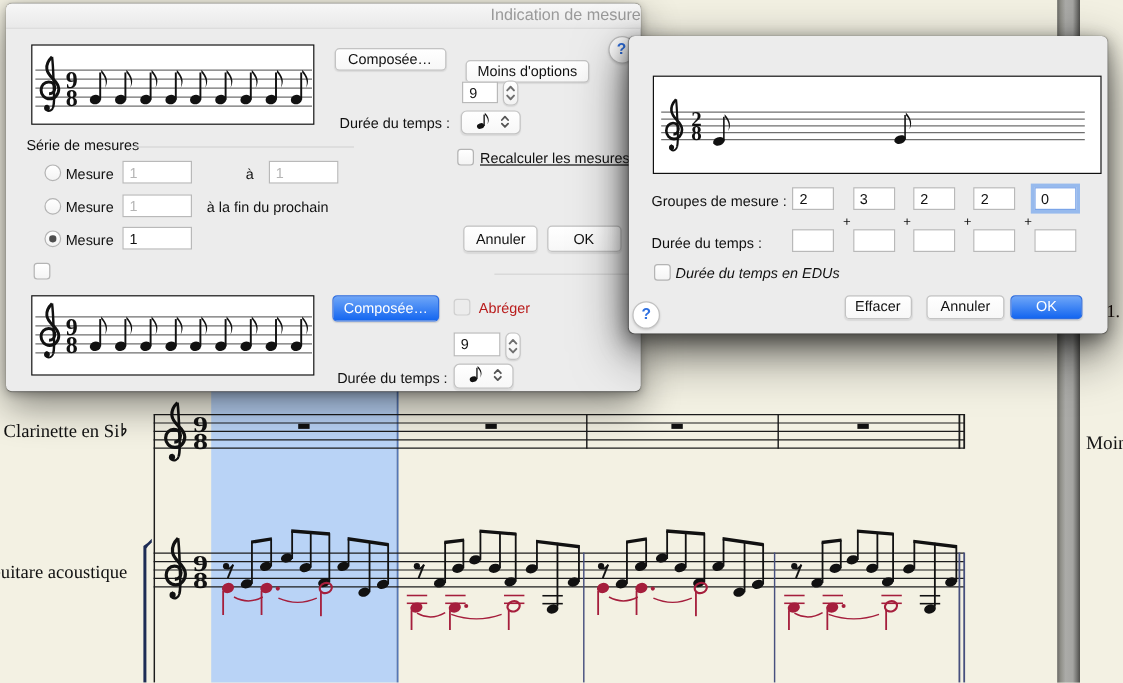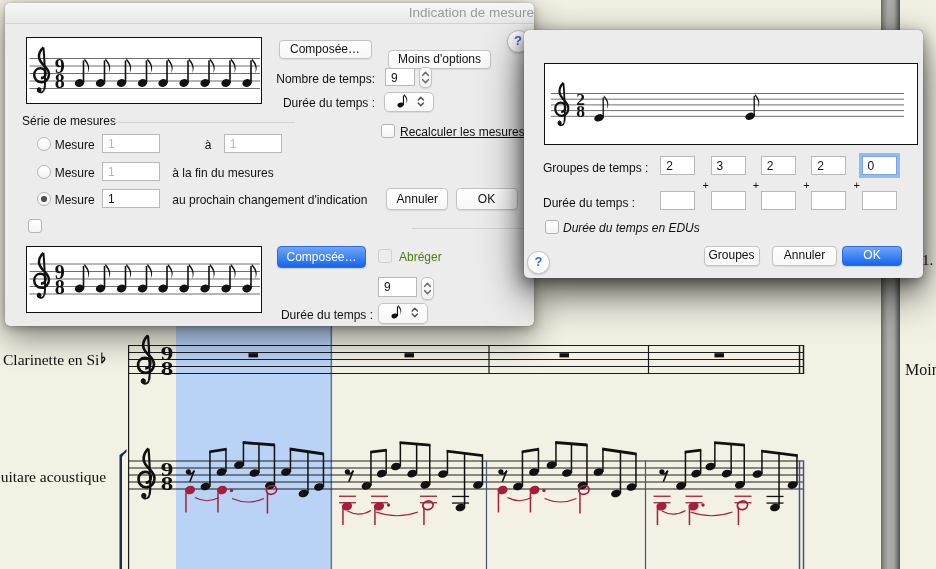--- a/index.html
+++ b/index.html
@@ -236,21 +236,20 @@
           <use href="#pnote" x="157" y="45"></use>
       <use href="#pnote" x="178" y="45"></use>
           <use href="#pnote" x="199" y="45"></use>
       <use href="#pnote" x="220" y="45"></use>
     </g>
    </svg>
   </div>
 
   <div class="btn" style="left:273.5px;top:36.5px;width:91px;height:17px;line-height:17px;">Composée…</div>
   <div class="btn" style="left:383px;top:19px;width:101px;height:17px;line-height:17px;margin-top:28px;">Moins d'options</div>
-  <div class="lblr" style="left:170px;top:69px;width:200px;">Nombre de temps:</div>
   <div class="field" style="left:380px;top:64.5px;width:29.5px;height:18px;">9</div>
   <div class="stepper" style="left:413.5px;top:63.5px;height:19px;">
       <svg width="11" height="19" viewBox="0 0 11 19" style="display:block">
 <path d="M2.7,7.3 L5.5,4.3 L8.3,7.3 M2.7,11.7 L5.5,14.7 L8.3,11.7" fill="none" stroke="#6e6e6e" stroke-width="1.6" stroke-linecap="round" stroke-linejoin="round"></path>
       </svg>
     </div>
   <div class="lblr" style="left:170px;top:93px;width:200px;">Durée du temps :</div>
   <div class="btn" style="left:379px;top:89px;width:48px;height:18px;border-radius:5px;">
       <svg width="46" height="17" viewBox="0 0 46 17" style="display:block">
 <ellipse cx="15.5" cy="12" rx="3.1" ry="2.3" transform="rotate(-20 15.5 12)" fill="#111"></ellipse>
@@ -265,27 +264,26 @@
 
   <div class="radio" style="left:31.5px;top:133.5px;"></div>
   <div class="lbl" style="left:49.7px;top:135px;">Mesure</div>
   <div class="field" style="left:97px;top:131px;width:58px;height:19px;color:#b5b5b5;">1</div>
   <div class="lbl" style="left:199.8px;top:135px;">à</div>
   <div class="field" style="left:218.7px;top:131px;width:58px;height:19px;color:#b5b5b5;">1</div>
 
   <div class="radio" style="left:31.5px;top:161.5px;"></div>
   <div class="lbl" style="left:49.7px;top:163px;">Mesure</div>
   <div class="field" style="left:97px;top:158.5px;width:58px;height:19px;color:#b5b5b5;">1</div>
-  <div class="lbl" style="left:167.3px;top:163px;">à la fin du mesures</div>
+  <div class="lbl" style="left:167.3px;top:163px;">à la fin du prochain</div>
 
   <div class="radio" style="left:31.5px;top:188.5px;"></div>
   <div class="abs" style="left:36px;top:193px;width:5.5px;height:5.5px;border-radius:50%;background:#4e4e4e;"></div>
   <div class="lbl" style="left:49.7px;top:190px;">Mesure</div>
   <div class="field" style="left:97px;top:186px;width:58px;height:19px;">1</div>
-  <div class="lbl" style="left:167.3px;top:190px;">au prochain changement d'indication</div>
 
   <div class="check" style="left:376px;top:121px;"></div>
   <div class="lbl" style="left:395px;top:122px;text-decoration:underline;">Recalculer les mesures</div>
 
   <div class="btn" style="left:381.3px;top:185px;width:60px;height:20px;line-height:20px;">Annuler</div>
   <div class="btn" style="left:450.5px;top:185px;width:60px;height:20px;line-height:20px;">OK</div>
 
   <div class="check" style="left:23px;top:216px;"></div>
   <div class="sep" style="left:407px;top:225px;width:117px;"></div>
 
@@ -309,21 +307,21 @@
       <use href="#pnote" x="136" y="41.5"></use>
           <use href="#pnote" x="157" y="41.5"></use>
       <use href="#pnote" x="178" y="41.5"></use>
           <use href="#pnote" x="199" y="41.5"></use>
       <use href="#pnote" x="220" y="41.5"></use>
     </g>
    </svg>
   </div>
   <div class="btnblue" style="left:272px;top:243px;width:87px;height:20px;line-height:20px;">Composée…</div>
   <div class="check" style="left:373px;top:246px;background:#ececec;border-color:#cfcfcf;"></div>
-  <div class="lbl" style="left:394px;top:247px;color:#4d7c0f;">Abréger</div>
+  <div class="lbl" style="left:394px;top:247px;color:#b91c1c;">Abréger</div>
   <div class="field" style="left:373px;top:274px;width:39px;height:20px;">9</div>
   <div class="stepper" style="left:416px;top:273.5px;height:21px;">
       <svg width="11" height="21" viewBox="0 0 11 21" style="display:block">
 <path d="M2.7,8.3 L5.5,5.3 L8.3,8.3 M2.7,12.7 L5.5,15.7 L8.3,12.7" fill="none" stroke="#6e6e6e" stroke-width="1.6" stroke-linecap="round" stroke-linejoin="round"></path>
       </svg>
     </div>
   <div class="lblr" style="left:168px;top:305px;width:200px;">Durée du temps :</div>
   <div class="btn" style="left:373px;top:300px;width:48px;height:19px;border-radius:5px;">
       <svg width="46" height="17" viewBox="0 0 46 17" style="display:block">
 <ellipse cx="15.5" cy="12" rx="3.1" ry="2.3" transform="rotate(-20 15.5 12)" fill="#111"></ellipse>
@@ -349,21 +347,21 @@
       <line x1="6" y1="52.3" x2="359" y2="52.3"></line>
     </g>
     <use href="#gclef" transform="translate(9,17.5) scale(0.78,0.85)"></use>
     <text x="35.5" y="40.9" font-family="Liberation Serif,serif" font-weight="bold" font-size="17.5" text-anchor="middle" fill="#111">2</text>
     <text x="35.5" y="52.5" font-family="Liberation Serif,serif" font-weight="bold" font-size="17.5" text-anchor="middle" fill="#111">8</text>
     <use href="#enote" transform="translate(54,53.8) scale(0.87)"></use>
     <use href="#enote" transform="translate(205,52.3) scale(0.87)"></use>
    </svg>
   </div>
 
-  <div class="lbl" style="left:19px;top:131px;">Groupes de temps :</div>
+  <div class="lbl" style="left:19px;top:131px;">Groupes de mesure :</div>
   <div class="field" style="left:136.2px;top:125.5px;width:35px;height:19.5px;">2</div>
   <div class="field" style="left:186.5px;top:125.5px;width:35px;height:19.5px;">3</div>
   <div class="field" style="left:236.8px;top:125.5px;width:35px;height:19.5px;">2</div>
   <div class="field" style="left:287.2px;top:125.5px;width:35px;height:19.5px;">2</div>
   <div class="field" style="left:337.5px;top:125.5px;width:35px;height:19.5px;
        box-shadow:0 0 0 3px rgba(115,165,238,.7);border-color:#7aa4e8;">0</div>
   <div class="lbl" style="left:178.5px;top:148.5px;font-size:11px;">+</div>
   <div class="lbl" style="left:228.8px;top:148.5px;font-size:11px;">+</div>
   <div class="lbl" style="left:279.2px;top:148.5px;font-size:11px;">+</div>
   <div class="lbl" style="left:329.5px;top:148.5px;font-size:11px;">+</div>
@@ -371,17 +369,17 @@
   <div class="lbl" style="left:19px;top:166px;">Durée du temps :</div>
   <div class="field" style="left:136.2px;top:160.5px;width:35px;height:19.5px;"></div>
   <div class="field" style="left:186.5px;top:160.5px;width:35px;height:19.5px;"></div>
   <div class="field" style="left:236.8px;top:160.5px;width:35px;height:19.5px;"></div>
   <div class="field" style="left:287.2px;top:160.5px;width:35px;height:19.5px;"></div>
   <div class="field" style="left:337.5px;top:160.5px;width:35px;height:19.5px;"></div>
 
   <div class="check" style="left:21px;top:190px;"></div>
   <div class="lbl" style="left:39px;top:191px;font-style:italic;">Durée du temps en EDUs</div>
 
-  <div class="btn" style="left:179.5px;top:216px;width:54px;height:17.5px;line-height:17.5px;">Groupes</div>
+  <div class="btn" style="left:179.5px;top:216px;width:54px;height:17.5px;line-height:17.5px;">Effacer</div>
   <div class="btn" style="left:248px;top:216px;width:63px;height:17.5px;line-height:17.5px;">Annuler</div>
   <div class="btnblue" style="left:318px;top:216px;width:58px;height:17.5px;line-height:17.5px;">OK</div>
   <div class="helpbtn" style="left:3px;top:221px;">?</div>
 </div>
 
 </body></html>

